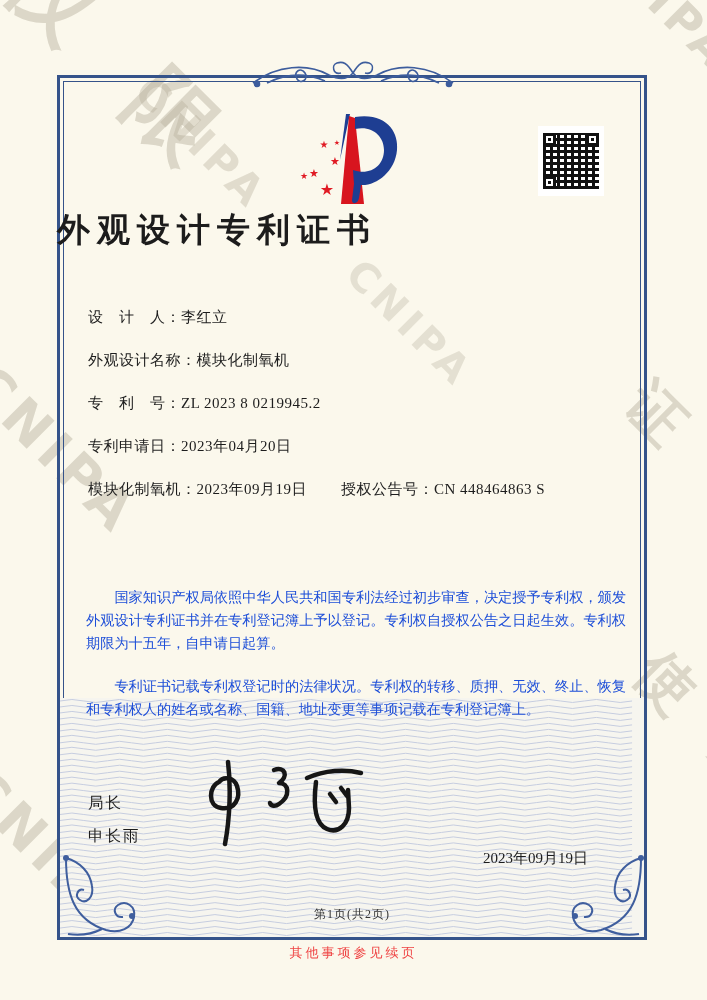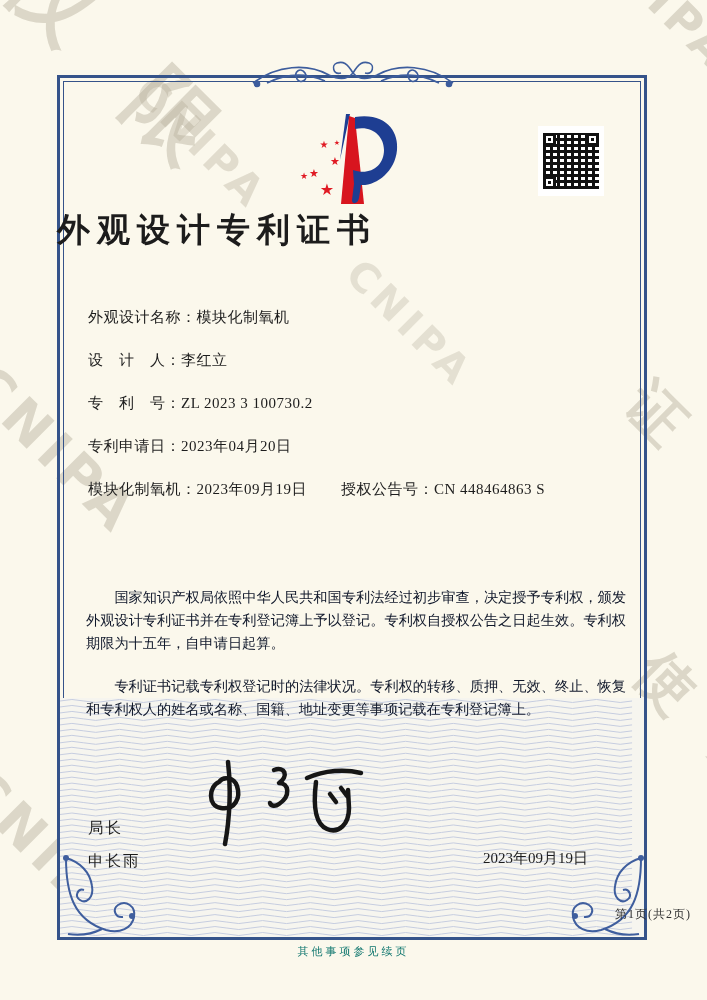--- a/index.html
+++ b/index.html
@@ -38,31 +38,31 @@
   .fp.tl{left:0;top:0}.fp.tr{right:0;top:0}.fp.bl{left:0;bottom:0}
   .title{position:absolute;left:57px;top:208px;width:590px;
          font-size:33px;font-weight:bold;letter-spacing:7px;z-index:4;}
   .fields{position:absolute;left:88px;top:296px;width:540px;font-size:15px;
           line-height:43px;letter-spacing:0.5px;z-index:4;}
   .field-row{white-space:nowrap;}
   .f-label{color:#1d1d1d;}
   .f-value{color:#1d1d1d;}
   .g2{margin-left:34px;}
   .paras{position:absolute;left:86px;top:586px;width:540px;font-size:14.2px;
-         line-height:1.62;text-align:justify;z-index:4;color:#0f172a;}
+         line-height:1.62;text-align:justify;z-index:4;color:#1d4ed8;}
   .paras p{margin:0;text-indent:2em;}
   .paras p + p{margin-top:20px;}
-  .signer{position:absolute;left:88px;top:818px;font-size:15.5px;z-index:4;}
+  .signer{position:absolute;left:88px;top:793px;font-size:15.5px;z-index:4;}
   .signer div{margin-bottom:12px;letter-spacing:2px;}
   .signature{position:absolute;left:195px;top:756px;z-index:4;}
   .issue-date{position:absolute;left:483px;top:849px;font-size:15px;z-index:4;}
-  .page-info{position:absolute;left:57px;top:906px;width:590px;text-align:right;
-             font-size:12px;color:#333;z-index:4;letter-spacing:1px;padding-left:44px;}
+  .page-info{position:absolute;left:57px;top:906px;width:590px;text-align:center;
+             font-size:12px;color:#333;z-index:4;letter-spacing:1px;}
   .footer-note{position:absolute;left:0;top:944px;width:707px;text-align:center;
-               font-size:11px;letter-spacing:3px;z-index:4;color:#0f766e;}
+               font-size:13px;letter-spacing:3px;z-index:4;color:#ef4444;}
 </style>
 </head>
 <body>
 
 <div class="page">
 
   <div class="wm wm1">仅 限</div>
   <div class="wm wm2">CNIPA</div>
   <div class="wm wm3">CNIPA</div>
   <div class="wm wm4">CNIPA</div>
@@ -180,27 +180,27 @@
       <div class="fp bl">
           <i></i>
         </div>
     </div>
   </div>
 
   <div class="title">外观设计专利证书</div>
 
   <div class="fields">
     <div class="field-row">
+      <span class="f-label">设　计　人：</span><span class="f-value">李红立</span>
+    </div>
+    <div class="field-row">
       <span class="f-label">外观设计名称：</span><span class="f-value">模块化制氧机</span>
     </div>
     <div class="field-row">
-      <span class="f-label">设　计　人：</span><span class="f-value">李红立</span>
-    </div>
-    <div class="field-row">
-      <span class="f-label">专　利　号：</span><span class="f-value">ZL 2023 3 100730.2</span>
+      <span class="f-label">专　利　号：</span><span class="f-value">ZL 2023 8 0219945.2</span>
     </div>
     <div class="field-row">
       <span class="f-label">专利申请日：</span><span class="f-value">2023年04月20日</span>
     </div>
     <div class="field-row">
       <span class="f-label">模块化制氧机：</span><span class="f-value">2023年09月19日</span><span class="f-label g2">授权公告号：</span><span class="f-value">CN 448464863 S</span>
     </div>
   </div>
 
   <div class="paras">

